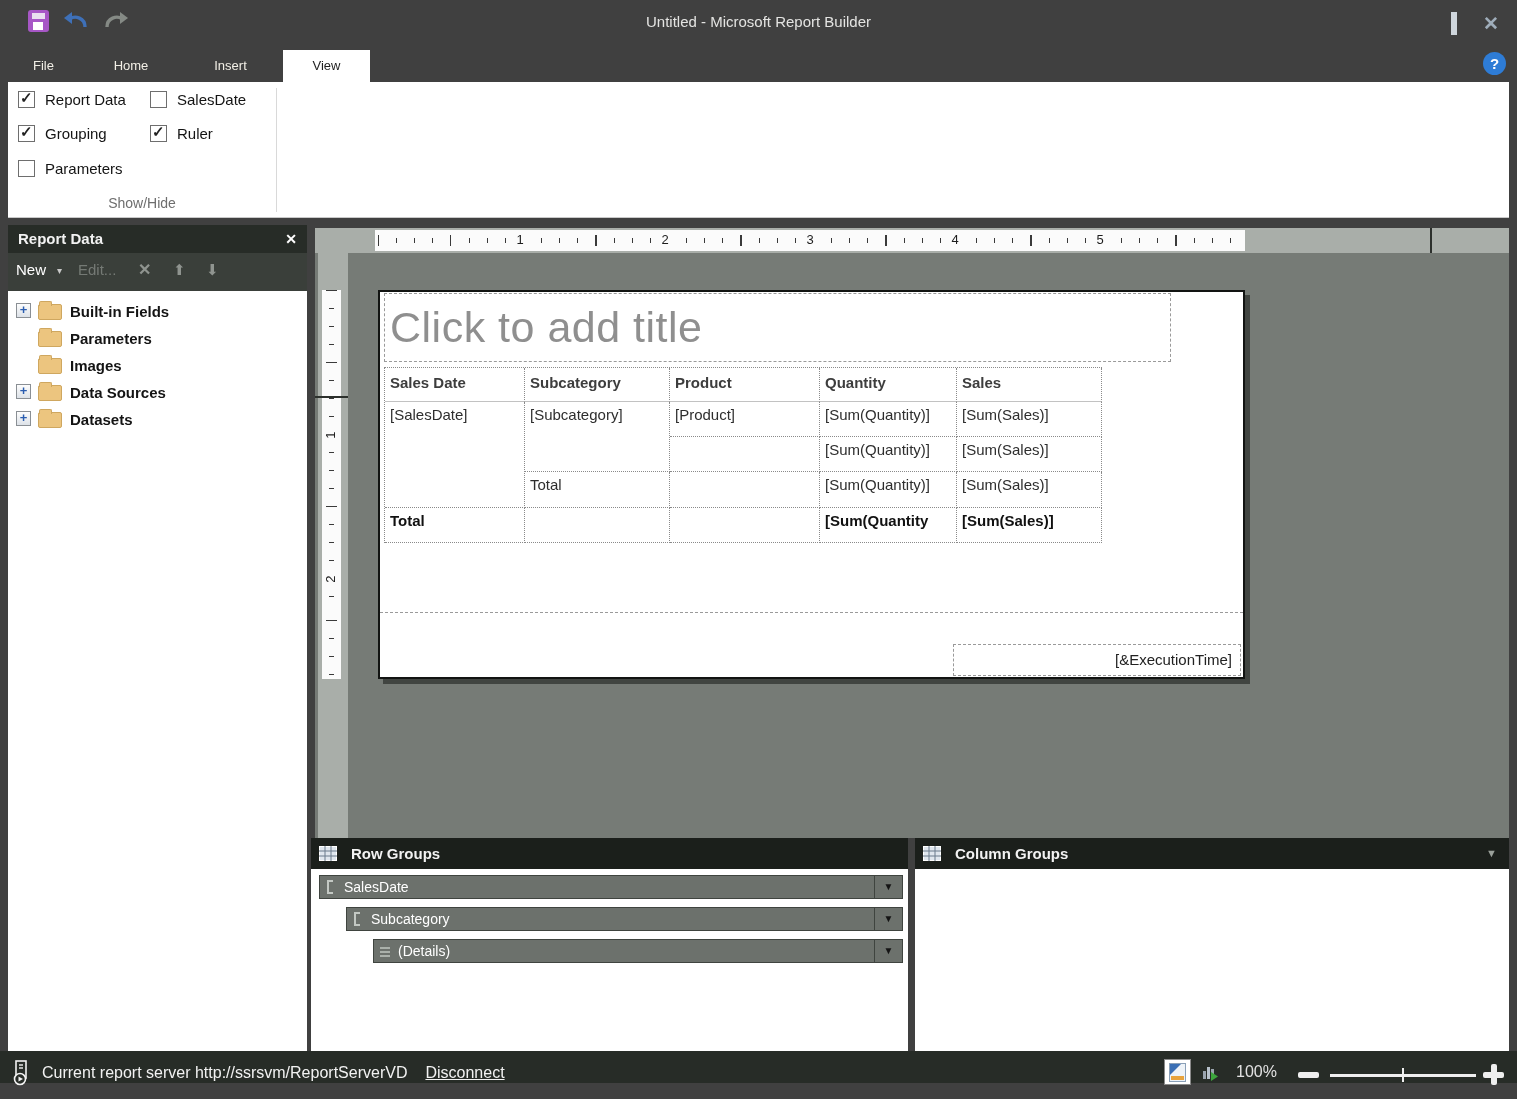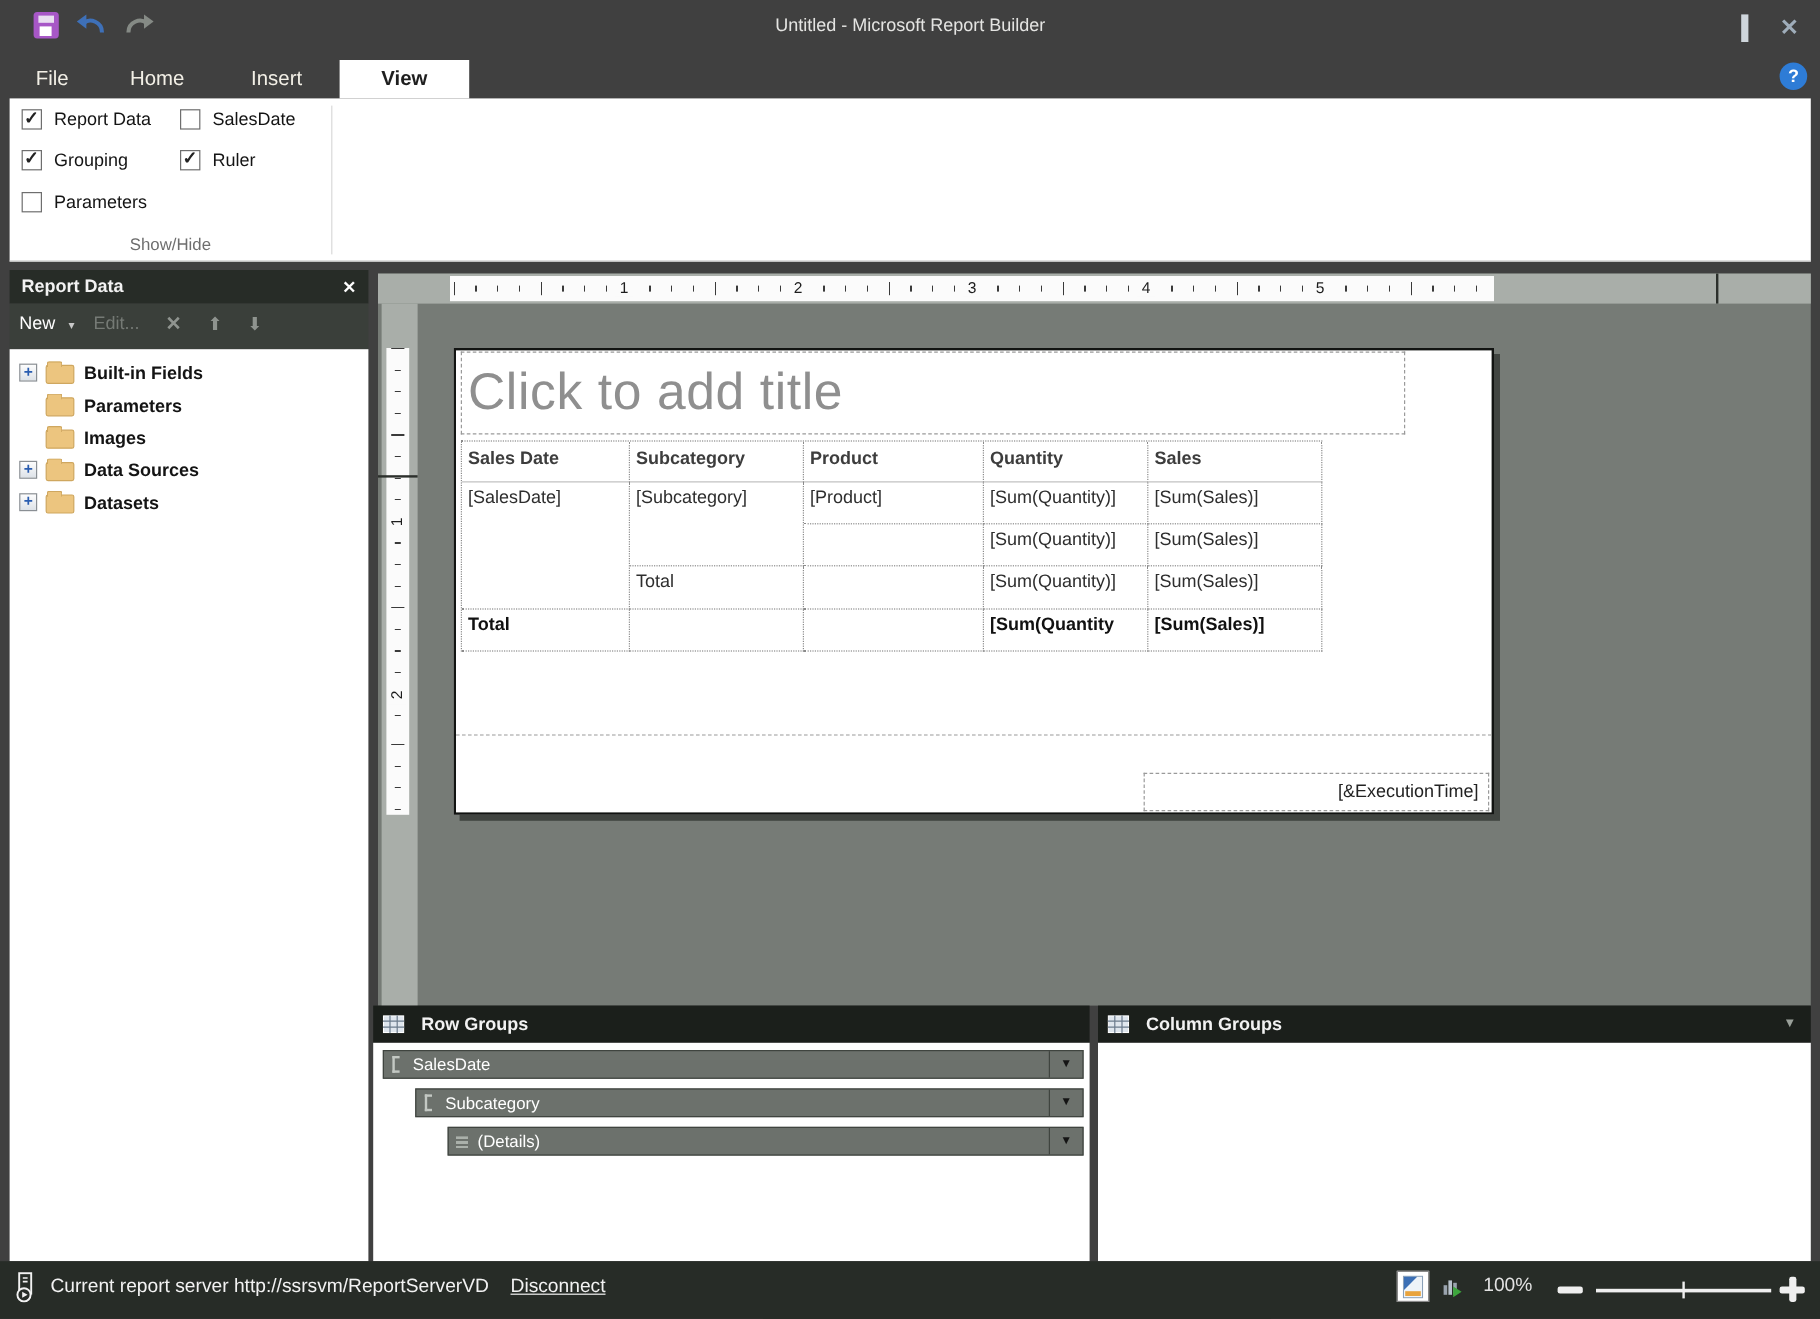--- a/index.html
+++ b/index.html
@@ -15,21 +15,21 @@
   .floppy::before { content:""; position:absolute; left:4px; top:3px; right:4px; height:6px; background:#e9dff0; }
   .floppy::after { content:""; position:absolute; left:5px; bottom:2px; width:10px; height:8px; background:#ffffff; }
   .win-title { left:0; right:0; top:13px; text-align:center; color:#e4e4e2; font-size:15px; }
   .winbtns { right:18px; top:14px; display:flex; gap:26px; align-items:center; }
   .minimize-g { width:15px; height:3px; background:#c7d0d8; margin-top:12px; }
   .maximize-g { width:19px; height:13px; border:3px solid #cfd6dc; background:transparent; }
   .close-g { color:#9fadba; font-size:19px; font-weight:bold; line-height:19px; }
 
   
   .tabrow { left:0; top:45px; width:1517px; height:37px; }
-  .tab { position:absolute; top:5px; height:32px; line-height:32px; color:#f2efe6; font-size:17px; text-align:center; cursor:default; }
+  .tab { position:absolute; top:5px; height:32px; line-height:32px; color:#f2efe6; font-size:13px; text-align:center; cursor:default; }
   .tab.active { background:#ffffff; color:#1f1f1f; }
   .help-circle { position:absolute; right:11px; top:7px; width:23px; height:23px; border-radius:50%; background:#2e7cd6; color:#fff; font-size:15px; font-weight:bold; text-align:center; line-height:23px; }
 
   
   .ribbon { left:8px; top:82px; width:1501px; height:136px; background:#ffffff; border-bottom:1px solid #c9c9c9; }
   .cbrow { position:absolute; display:flex; align-items:center; gap:10px; }
   .cb { width:17px; height:17px; border:1px solid #6e6e6e; background:#fff; position:relative; display:inline-block; }
   .cbmark { position:absolute; left:1px; top:-3px; font-size:15px; font-weight:bold; color:#222; }
   .cblabel { font-size:15px; color:#141414; }
   .group-label { position:absolute; left:0; width:268px; top:113px; text-align:center; color:#6e6e6e; font-size:14px; }
@@ -96,21 +96,21 @@
   .grp-body { background:#ffffff; }
   .rg-body { left:311px; top:869px; width:597px; height:182px; }
   .cg-body { left:915px; top:869px; width:594px; height:182px; }
   .grp-bar { position:absolute; right:5px; height:24px; background:#6c716c; border:1px solid #3f443f; color:#ffffff; font-size:14px; line-height:22px; padding-left:24px; }
   .bar-drop { position:absolute; right:0; top:0; bottom:0; width:28px; border-left:1px solid #3f443f; text-align:center; color:#141414; font-size:10px; line-height:22px; }
   .bracket-icon { position:absolute; left:7px; top:4px; width:6px; height:14px; border-left:2px solid #c3c8c3; border-top:2px solid #c3c8c3; border-bottom:2px solid #c3c8c3; }
   .details-icon { position:absolute; left:6px; top:7px; width:10px; height:10px; background:repeating-linear-gradient(to bottom,#aab0aa 0 2px,transparent 2px 4px); }
   .cg-drop { position:absolute; right:12px; top:0; color:#9aa09a; font-size:11px; line-height:31px; }
 
   
-  .statusbar { left:0; top:1051px; width:1517px; height:48px; background:#272c27;text-align:right; }
+  .statusbar { left:0; top:1051px; width:1517px; height:32px; background:#272c27;text-align:right; }
   .status-left { position:absolute; left:12px; top:9px; display:flex; align-items:center; gap:10px; color:#f2f2f2; font-size:16px; }
   .disconnect { text-decoration:underline; margin-left:8px; color:#f2f2f2; }
   .viewbtn { position:absolute; top:8px; width:27px; height:26px; display:flex; align-items:center; justify-content:center; }
   .viewbtn.active { background:#ffffff; border:1px solid #8a8a8a; }
   .zoom-label { position:absolute; left:1236px; top:12px; color:#e2e2e2; font-size:16px; }
   .zoom-minus { position:absolute; left:1298px; top:21px; width:21px; height:6px; background:#efefef; border-radius:2px; }
   .zoom-track { position:absolute; left:1330px; top:23px; width:146px; height:3px; background:#efefef; }
   .zoom-tick { position:absolute; left:1402px; top:17px; width:2px; height:14px; background:#efefef; }
   .zoom-plus { position:absolute; left:1483px; top:13px; width:21px; height:21px; }
   .zoom-plus::before { content:""; position:absolute; left:0; top:8px; width:21px; height:6px; background:#efefef; border-radius:2px; }
@@ -138,21 +138,21 @@
       <span><span class="minimize-g"></span></span>
       <span><span class="maximize-g"></span></span>
       <span class="close-g"><span>✕</span></span>
     </div>
   </div>
 
   <div class="abs tabrow">
     <div class="tab" style="left:12px;width:63px;">File</div>
     <div class="tab" style="left:90px;width:82px;">Home</div>
     <div class="tab" style="left:188px;width:85px;">Insert</div>
-    <div class="tab active" style="left:283px;width:108px;font-weight:bold;">View</div>
+    <div class="tab active" style="left:283px;width:87px;">View</div>
     <div class="help-circle"><span>?</span></div>
   </div>
 
   <div class="abs ribbon">
     <div class="cbrow" style="left:10px;top:9px;">
       <span class="cb">
           <span class="cbmark">✓</span>
         </span>
       <span class="cblabel">Report Data</span>
     </div>

